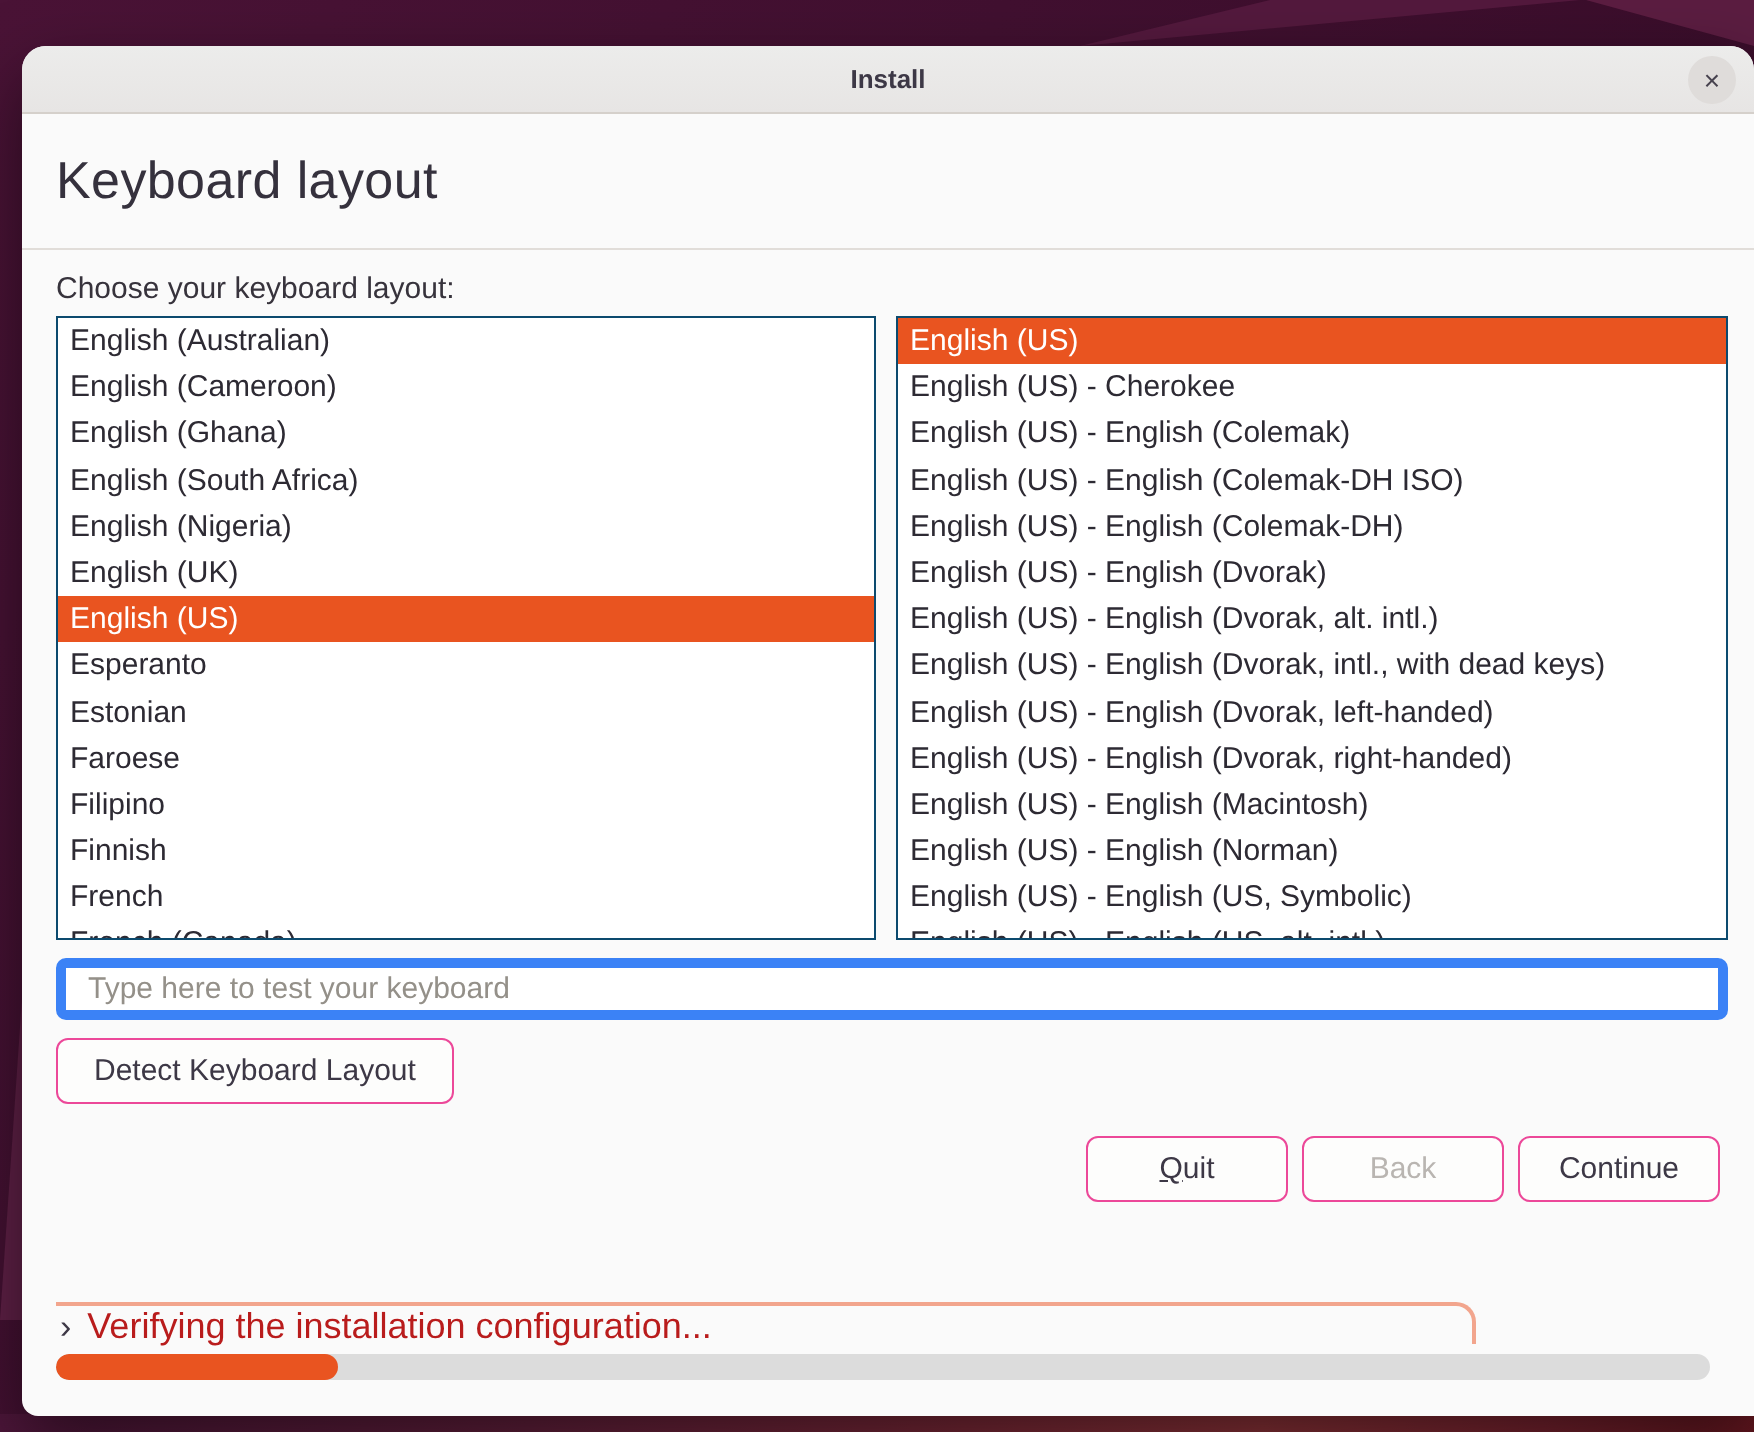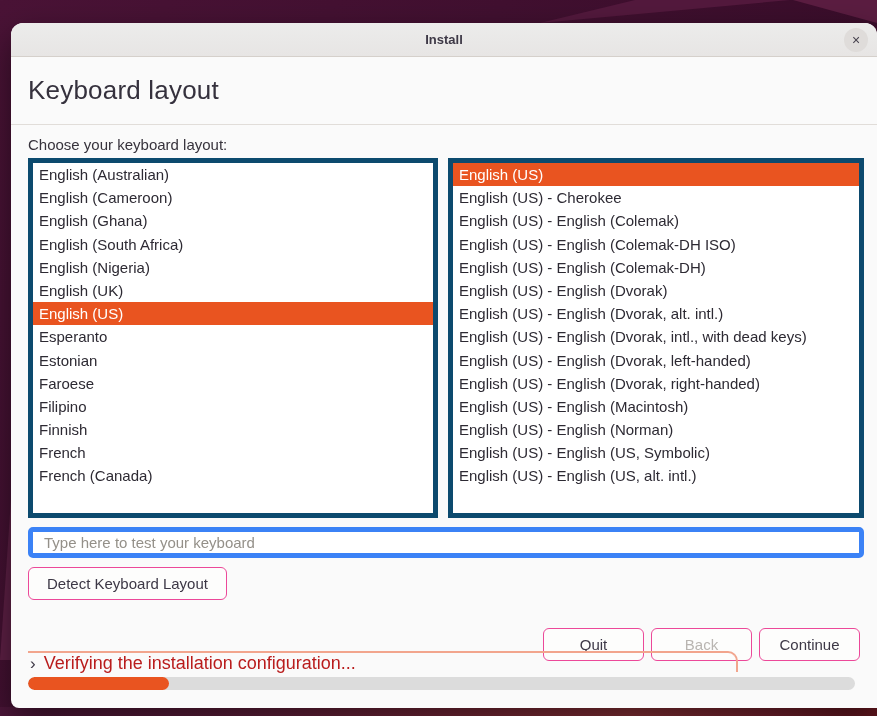--- a/index.html
+++ b/index.html
@@ -43,22 +43,22 @@
 
   .header { flex:0 0 67px; display:flex; align-items:center; padding-left:17px; }
   .page-title { margin:0; font-size:26px; font-weight:400; color:#35313d; letter-spacing:.2px; }
   .header-divider { height:1px; background:#e1ddd9; }
 
   .content { flex:1; position:relative; padding:0 13px 16px 17px; }
   .choose-label { margin-top:11px; font-size:15px; color:#37333c; }
 
   .lists { display:flex; gap:10px; margin-top:5px; }
   .list {
-    list-style:none; margin:0; padding:0; height:360px; overflow:hidden;
-    background:#ffffff; border:5px solid #0c4a6e;
+    list-style:none; margin:0; padding:0; height:312px; overflow:hidden;
+    background:#ffffff; border:1px solid #0c4a6e;
   }
   .list-left  { width:410px; }
   .list-right { flex:1; }
   .row {
     height:23.2px; line-height:23.2px; padding-left:6px;
     font-size:15px; color:#2d2a33; white-space:nowrap; overflow:hidden; cursor:default;
   }
   .row.selected { background:var(--accent,#e95420); color:#ffffff; }
 
   .test-input {
@@ -67,21 +67,21 @@
     padding:0 11px; font-size:15px; color:#333; font-family:inherit;
   }
   .test-input::placeholder { color:#949089; }
 
   .btn {
     height:33px; background:#fdfdfc; border:1px solid #ec4899; border-radius:6px;
     font-size:15px; color:#3d3846; font-family:inherit; cursor:pointer;
   }
   .detect-btn { margin-top:9px; padding:0 18px; }
 
-  .nav-row { margin-top:28px; display:flex; justify-content:flex-end; gap:7px; padding-right:4px; }
+  .nav-row { margin-top:16px; display:flex; justify-content:flex-end; gap:7px; padding-right:4px; }
   .nav-btn { min-width:101px; }
   .nav-btn.disabled { color:#b9b5b1; cursor:default; }
   .mnemonic-label { display:block; }
   .mnemonic-label::first-letter { text-decoration:underline; }
 
   .status-frame {
     position:absolute; left:17px; top:628px; width:710px; height:21px;
     border-top:2px solid var(--status-frame,#f2a58d);
     border-right:2px solid var(--status-frame,#f2a58d);
     border-radius:0 10px 0 0; pointer-events:none;

